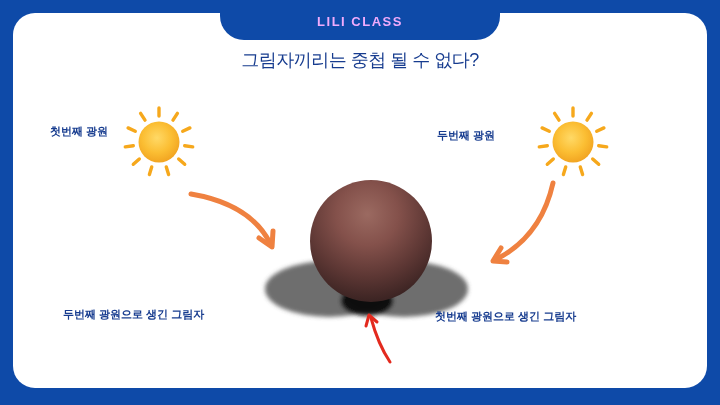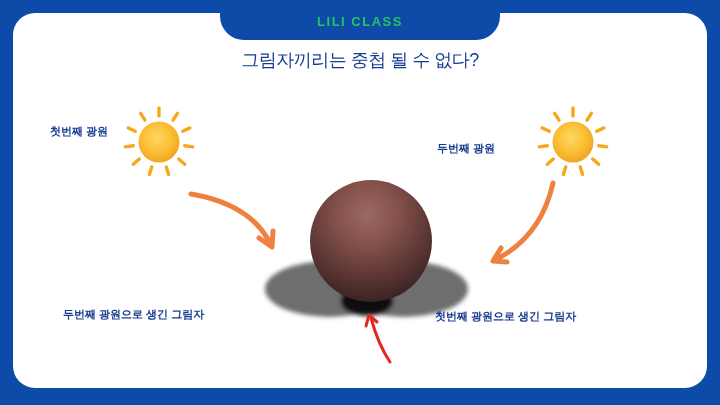--- a/index.html
+++ b/index.html
@@ -20,21 +20,21 @@
   .brand-tab {
     position: absolute;
     top: 0; left: 50%;
     transform: translateX(-50%);
     width: 280px; height: 40px;
     background: var(--frame-blue, #0e4aa8);
     border-radius: 0 0 24px 24px;
     display: flex; align-items: center; justify-content: center;
   }
   .brand-tab span {
-    color: #22c55e;
+    color: #f0abfc;
     font-weight: bold;
     font-size: 13px;
     letter-spacing: 1.5px;
     padding-top: 2px;
   }
   .slide-title {
     position: absolute;
     top: 48px; left: 0;
     width: 100%;
     margin: 0;
@@ -46,21 +46,21 @@
   }
   .lbl {
     position: absolute;
     color: var(--text-blue, #173c8f);
     font-weight: bold;
     font-size: 11px;
     line-height: 14px;
     white-space: nowrap;
   }
   .lbl-first-light  { left: 50px;  top: 124px; width: 80px;  }
-  .lbl-second-light { left: 437px; top: 141px; width: 80px;  }
+  .lbl-second-light { left: 437px; top: 128px; width: 80px;  }
   .lbl-left-shadow  { left: 63px;  top: 307px; width: 240px; }
   .lbl-right-shadow { left: 435px; top: 309px; width: 240px; }
   svg.scene {
     position: absolute;
     left: 0; top: 0;
   }
 </style>
 </head>
 <body>
 

